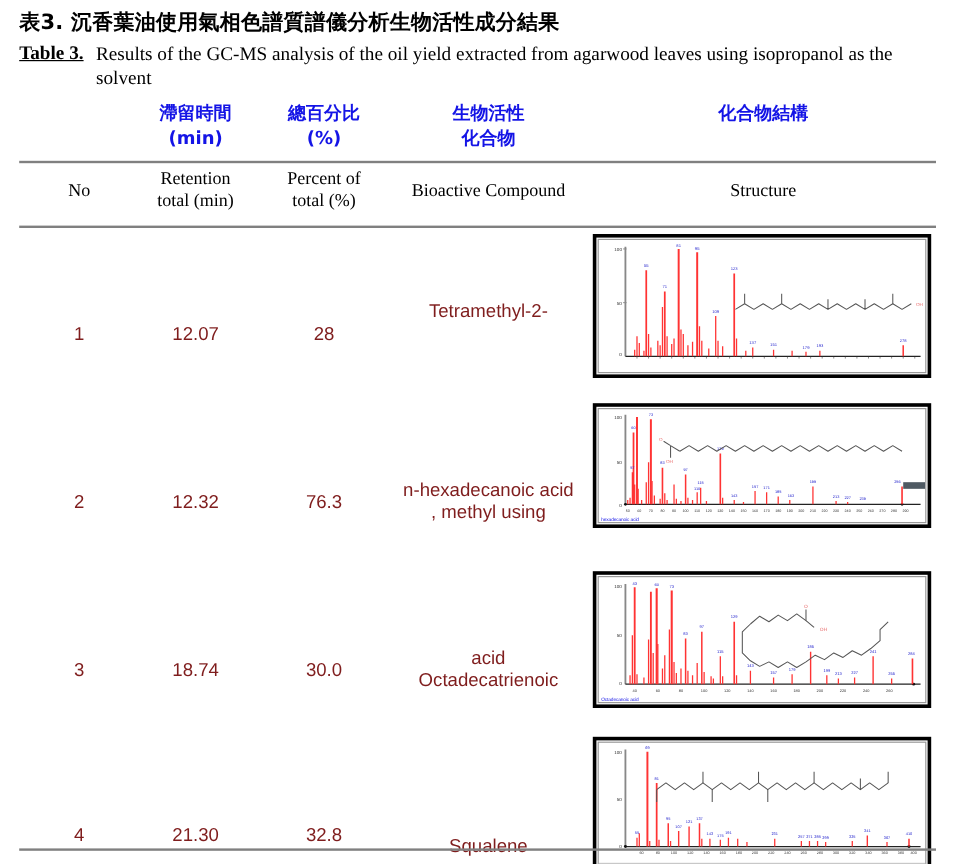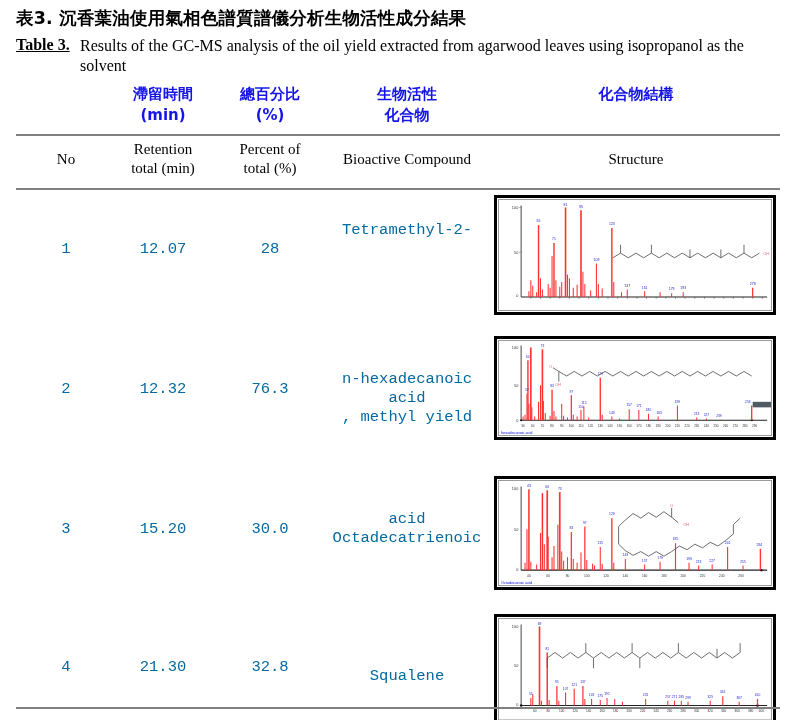--- a/index.html
+++ b/index.html
@@ -59,22 +59,22 @@
   .c-no     {left:8px;   width:84px;}
   .c-rt     {left:92px;  width:110px;}
   .c-pct    {left:202px; width:104px;}
   .c-cmp    {left:306px; width:170px;}
   .c-str    {left:476px; width:288px;}
 
   
   .row{position:absolute;left:0;width:764px;}
   .row .txt{
     position:absolute;
-    font-family:Liberation Mono, monospace;font-size:15.5px;line-height:19px;
-    text-align:center;color:#0369a1;
+    font-family:Liberation Sans, sans-serif;font-size:15.5px;line-height:19px;
+    text-align:center;color:#7f1d1d;margin-top:29px;
   }
 
   
   .specbox{
     position:absolute;
     background:#ffffff;
     border:3px solid #000;
     box-sizing:border-box;
     padding:1px;
   }
@@ -261,21 +261,21 @@
         </div>
       </div>
     </div>
 
     <div class="row" style="top:249px;height:140px;">
       <div class="txt c-no" style="top:47px;">2</div>
       <div class="txt c-rt" style="top:47px;">12.32</div>
       <div class="txt c-pct" style="top:47px;">76.3</div>
       <div class="txt c-cmp" style="top:37px;">
         <div>n-hexadecanoic acid</div>
-        <div>, methyl yield</div>
+        <div>, methyl using</div>
       </div>
 
       <div class="specbox" style="left:478px;top:3px;width:282px;height:104px;">
         <div class="specinner">
           <svg class="spec-svg" viewBox="0 0 282 102" preserveAspectRatio="none">
             <line x1="23" y1="5" x2="23" y2="86" stroke="#888" stroke-width="1.6"></line>
             <text x="20" y="9" font-size="4" fill="#333" text-anchor="end" font-family="Liberation Sans, sans-serif">100</text>
             <text x="20" y="50" font-size="4" fill="#333" text-anchor="end" font-family="Liberation Sans, sans-serif">50</text>
             <text x="20" y="88" font-size="4" fill="#333" text-anchor="end" font-family="Liberation Sans, sans-serif">0</text>
             <line x1="23" y1="86" x2="278" y2="86" stroke="#222" stroke-width="1.2"></line>
@@ -380,21 +380,21 @@
             <text x="58" y="49" font-size="4" fill="#e86a6a" font-family="Liberation Sans, sans-serif">OH</text>
             <rect x="263" y="66" width="42" height="6" fill="#4f5a63"></rect>
           </svg>
           <div class="spec-cap">hexadecanoic acid</div>
         </div>
       </div>
     </div>
 
     <div class="row" style="top:389px;height:138px;">
       <div class="txt c-no" style="top:47px;">3</div>
-      <div class="txt c-rt" style="top:47px;">15.20</div>
+      <div class="txt c-rt" style="top:47px;">18.74</div>
       <div class="txt c-pct" style="top:47px;">30.0</div>
       <div class="txt c-cmp" style="top:37px;">
         <div>acid</div>
         <div>Octadecatrienoic</div>
       </div>
 
       <div class="specbox" style="left:478px;top:3px;width:282px;height:114px;">
         <div class="specinner">
           <svg class="spec-svg" viewBox="0 0 282 112" preserveAspectRatio="none">
             <line x1="23" y1="6" x2="23" y2="96" stroke="#888" stroke-width="1.6"></line>

